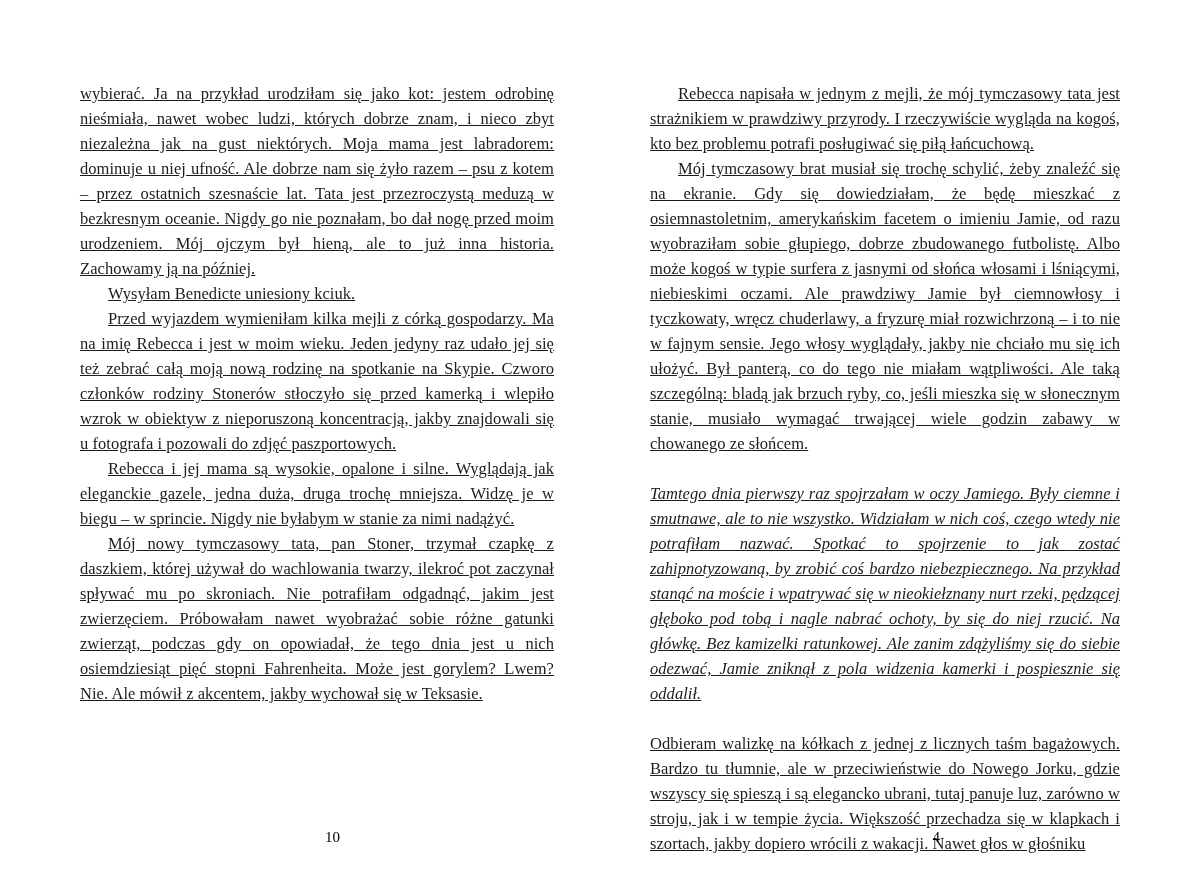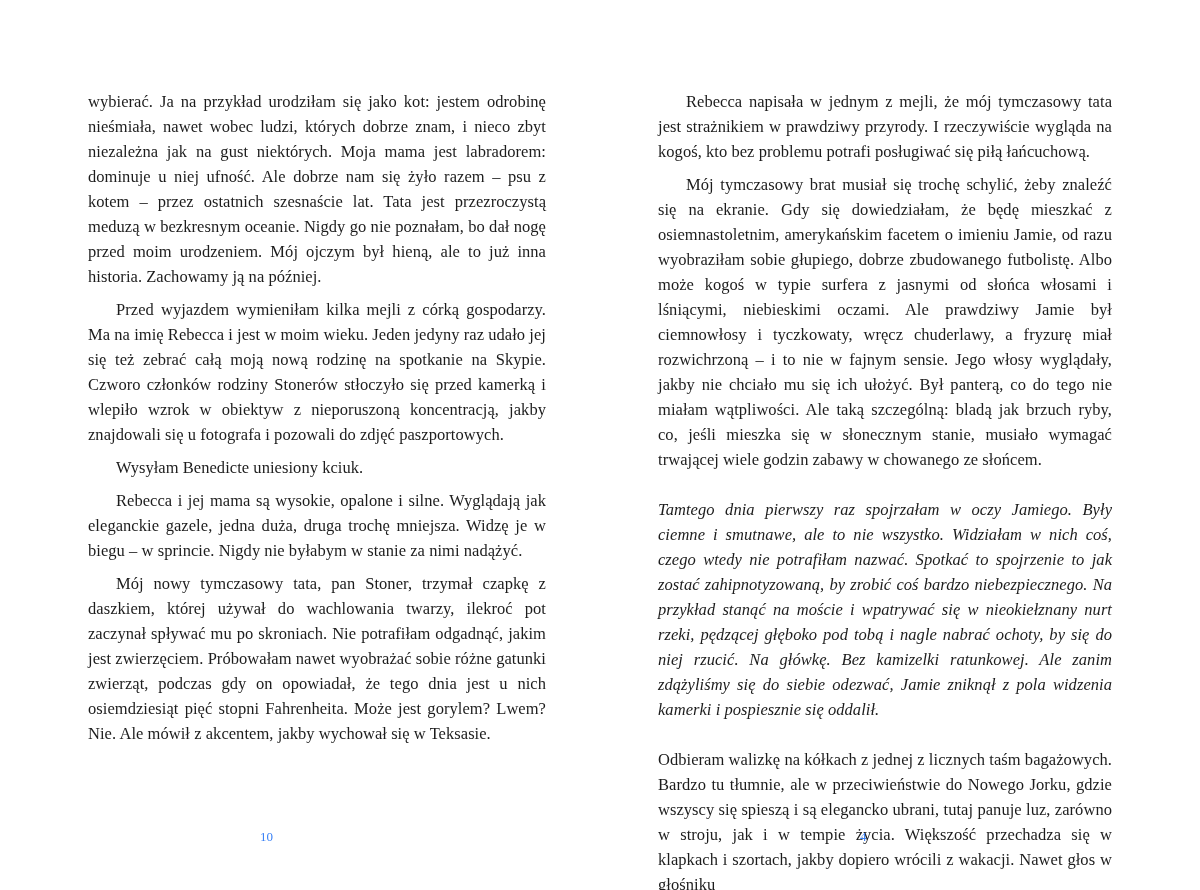--- a/index.html
+++ b/index.html
@@ -19,46 +19,46 @@
   .page-col {
     position: absolute;
     top: 81px;
     font-size: 16.5px;
     line-height: 25px;
     text-align: justify;
     letter-spacing: 0.05px;
   }
   .page-col.left  { left: 80px;  width: 474px; }
   .page-col.right { left: 650px; width: 470px; }
-  .page-col p { margin: 8px; padding: 0; }
+  .page-col p { margin: 0; padding: 0; text-decoration: underline; }
   .page-col p.indent { text-indent: 28px; }
   .page-col p.gap    { margin-top: 25px; }
   .page-col p.italic { font-style: italic; }
   .inline-italic { font-style: italic; }
   .folio {
     position: absolute;
     top: 827px;
     width: 80px;
-    text-align: left;
-    font-size: 13px;
+    text-align: right;
+    font-size: 15px;
     line-height: 20px;
-    color: #3b82f6;
+    color: #000000;
   }
   .folio.left  { left: 260px; }  
   .folio.right { left: 860px; }  
 </style>
 </head>
 <body>
 
 <div class="spread">
 
   <div class="page-col left">
     <p>wybierać. Ja na przykład urodziłam się jako kot: jestem odrobinę nieśmiała, nawet wobec ludzi, których dobrze znam, i nieco zbyt niezależna jak na gust niektórych. Moja mama jest labradorem: dominuje u niej ufność. Ale dobrze nam się żyło razem – psu z kotem – przez ostatnich szesnaście lat. Tata jest przezroczystą meduzą w bezkresnym oceanie. Nigdy go nie poznałam, bo dał nogę przed moim urodzeniem. Mój ojczym był hieną, ale to już inna historia. Zachowamy ją na później.</p>
+    <p class="indent">Wysyłam Benedicte uniesiony kciuk.</p>
     <p class="indent">Przed wyjazdem wymieniłam kilka mejli z córką gospodarzy. Ma na imię Rebecca i jest w moim wieku. Jeden jedyny raz udało jej się też zebrać całą moją nową rodzinę na spotkanie na Skypie. Czworo członków rodziny Stonerów stłoczyło się przed kamerką i wlepiło wzrok w obiektyw z nieporuszoną koncentracją, jakby znajdowali się u fotografa i pozowali do zdjęć paszportowych.</p>
-    <p class="indent">Wysyłam Benedicte uniesiony kciuk.</p>
     <p class="indent">Rebecca i jej mama są wysokie, opalone i silne. Wyglądają jak eleganckie gazele, jedna duża, druga trochę mniejsza. Widzę je w biegu – w sprincie. Nigdy nie byłabym w stanie za nimi nadążyć.</p>
     <p class="indent">Mój nowy tymczasowy tata, pan Stoner, trzymał czapkę z daszkiem, której używał do wachlowania twarzy, ilekroć pot zaczynał spływać mu po skroniach. Nie potrafiłam odgadnąć, jakim jest zwierzęciem. Próbowałam nawet wyobrażać sobie różne gatunki zwierząt, podczas gdy on opowiadał, że tego dnia jest u nich osiemdziesiąt pięć stopni Fahrenheita. Może jest gorylem? Lwem? Nie. Ale mówił z akcentem, jakby wychował się w Teksasie.</p>
   </div>
 
   <div class="page-col right">
     <p class="indent">Rebecca napisała w jednym z mejli, że mój tymczasowy tata jest strażnikiem w prawdziwy przyrody. I rzeczywiście wygląda na kogoś, kto bez problemu potrafi posługiwać się piłą łańcuchową.</p>
     <p class="indent">Mój tymczasowy brat musiał się trochę schylić, żeby znaleźć się na ekranie. Gdy się dowiedziałam, że będę mieszkać z osiemnastoletnim, amerykańskim facetem o imieniu Jamie, od razu wyobraziłam sobie głupiego, dobrze zbudowanego futbolistę. Albo może kogoś w typie surfera z jasnymi od słońca włosami i lśniącymi, niebieskimi oczami. Ale prawdziwy Jamie był ciemnowłosy i tyczkowaty, wręcz chuderlawy, a fryzurę miał rozwichrzoną – i to nie w fajnym sensie. Jego włosy wyglądały, jakby nie chciało mu się ich ułożyć. Był panterą, co do tego nie miałam wątpliwości. Ale taką szczególną: bladą jak brzuch ryby, co, jeśli mieszka się w słonecznym stanie, musiało wymagać trwającej wiele godzin zabawy w chowanego ze słońcem.</p>
     <p class="gap italic">Tamtego dnia pierwszy raz spojrzałam w oczy Jamiego. Były ciemne i smutnawe, ale to nie wszystko. Widziałam w nich coś, czego wtedy nie potrafiłam nazwać. Spotkać to spojrzenie to jak zostać zahipnotyzowaną, by zrobić coś bardzo niebezpiecznego. Na przykład stanąć na moście i wpatrywać się w nieokiełznany nurt rzeki, pędzącej głęboko pod tobą i nagle nabrać ochoty, by się do niej rzucić. Na główkę. Bez kamizelki ratunkowej. Ale zanim zdążyliśmy się do siebie odezwać, Jamie zniknął z pola widzenia kamerki i pospiesznie się oddalił.</p>
     <p class="gap">Odbieram walizkę na kółkach z jednej z licznych taśm bagażowych. Bardzo tu tłumnie, ale w przeciwieństwie do Nowego Jorku, gdzie wszyscy się spieszą i są elegancko ubrani, tutaj panuje luz, zarówno w stroju, jak i w tempie życia. Większość przechadza się w klapkach i szortach, jakby dopiero wrócili z wakacji. Nawet głos w głośniku</p>
   </div>

